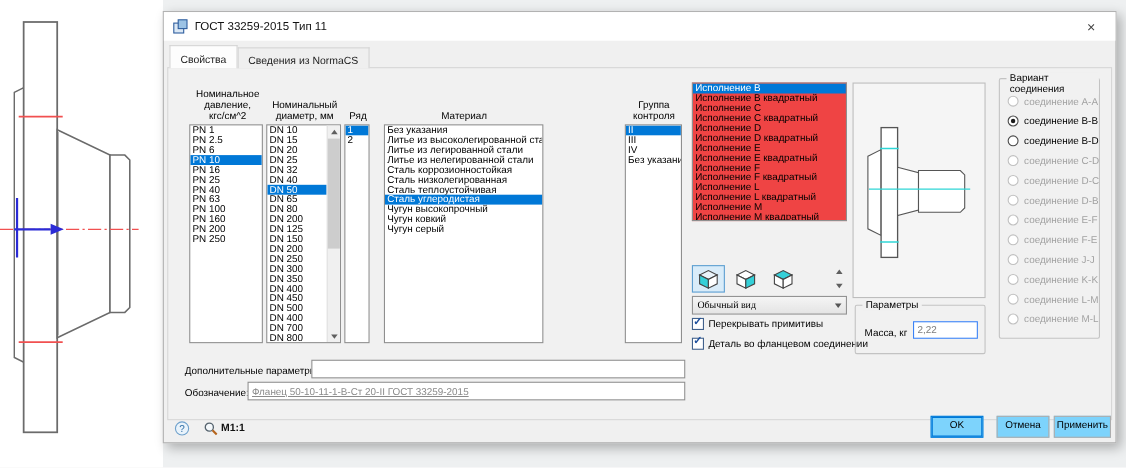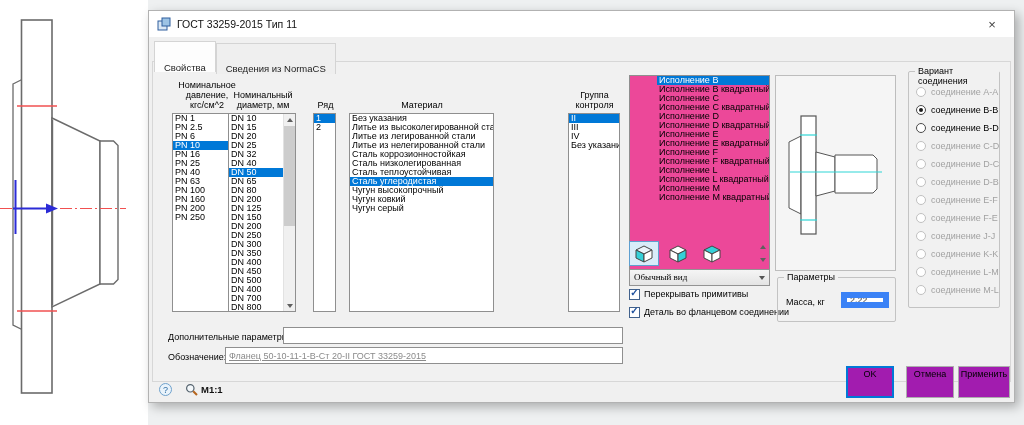--- a/index.html
+++ b/index.html
@@ -13,21 +13,21 @@
   
   .dialog { position:absolute; left:148px; top:10px; width:867px; height:393px;
             background:#f0f0f0; border:1px solid #b2b2b2; box-shadow:4px 4px 10px rgba(0,0,0,.28); }
   .titlebar { position:absolute; left:0; top:0; right:0; height:26px; background:#ffffff;
               display:flex; align-items:center; padding-left:8px; }
   .title-text { font-size:10.5px; color:#111; margin-left:6px; }
   .close-btn { position:absolute; right:0; top:0; width:44px; height:26px; display:flex;
                align-items:center; justify-content:center; font-size:13px; color:#444; cursor:default; }
 
   .tabstrip { position:absolute; left:5px; top:30px; display:flex; z-index:3; }
-  .tab { height:19px; margin-top:2px; padding:15px 9px; font-size:9.5px; line-height:19px;
+  .tab { height:19px; margin-top:2px; padding:2px 9px; font-size:9.5px; line-height:19px;
          background:#efefef; border:1px solid #d4d4d4; border-bottom:none; color:#222; }
   .tab.selected { background:#fdfdfd; height:21px; margin-top:0; line-height:21px; }
 
   .page { position:absolute; left:3px; top:50px; width:859px; height:321px;
           background:#f1f1f1; border:1px solid #d7d7d7; }
 
   
   .col { position:absolute; top:8px; }
   .col-header { height:43px; display:flex; align-items:flex-end; justify-content:center;
                 text-align:center; font-size:9px; line-height:10px; white-space:pre-line; color:#000; padding-bottom:3px; }
@@ -38,22 +38,22 @@
 
   
   .vscroll { position:absolute; right:0; top:0; bottom:0; width:12px; background:#f0f0f0; border-left:1px solid #e2e2e2; }
   .sb-btn { position:absolute; left:0; width:12px; height:11px; display:flex; align-items:center; justify-content:center; }
   .sb-up { top:0; } .sb-down { bottom:0; }
   .tri-up { width:0; height:0; border-left:3px solid transparent; border-right:3px solid transparent; border-bottom:4px solid #5f5f5f; }
   .tri-down { width:0; height:0; border-left:3px solid transparent; border-right:3px solid transparent; border-top:4px solid #5f5f5f; }
   .sb-thumb { position:absolute; left:0; top:12px; width:12px; height:100px; background:#cdcdcd; }
 
   
-  .exec-list { position:absolute; left:476px; top:13px; width:141px; height:209px;
-               background:#ec4899; border:1px solid #8f8f8f; overflow:hidden;padding-left:27px; }
+  .exec-list { position:absolute; left:476px; top:13px; width:141px; height:126px;
+               background:#ef4444; border:1px solid #8f8f8f; overflow:hidden; }
   .cube-row { position:absolute; left:476px; top:179px; width:141px; height:25px; }
   .cube-btn { position:absolute; top:0; width:30px; height:25px; background:transparent;
               border:1px solid transparent; display:flex; align-items:center; justify-content:center; }
   .cube-btn.selected { background:#d9ecf9; border:1px solid #5e9fd0; }
   .spin { position:absolute; right:0; width:14px; height:12px; display:flex; align-items:center; justify-content:center; }
   .combo { position:absolute; left:476px; top:207px; width:141px; height:17px;
            background:linear-gradient(#f5f5f5,#e4e4e4); border:1px solid #939393;
            font-size:9px; line-height:15px; padding:0 4px; color:#000;font-family:Liberation Serif, serif; }
   .combo .chev { position:absolute; right:4px; top:6px; width:0; height:0;
                  border-left:3.5px solid transparent; border-right:3.5px solid transparent; border-top:4.5px solid #555; }
@@ -66,22 +66,22 @@
   .cbrow.checked .mark { display:block; }
   .cbl { font-size:9px; color:#000; }
 
   
   .preview { position:absolute; left:622px; top:13px; width:121px; height:196px;
              background:#f5f5f5; border:1px solid #bdbdbd; }
   .grp { position:absolute; border:1px solid #c3c3c3; border-radius:2px; }
   .grp-label { position:absolute; top:-6px; left:6px; background:#f1f1f1; padding:0 3px; font-size:9px; color:#000; }
   .grp-params { left:624px; top:215px; width:119px; height:45px; }
   .mass-label { position:absolute; left:8px; top:19px; font-size:9px; color:#000; }
-  .mass-input { position:absolute; right:6px; top:14px; width:48px; height:16px; border:6px solid #3b82f6;
-                background:#fff; font-size:9px; color:#7d7d7d; padding:0 3px; font-family:"Liberation Sans",sans-serif;font-weight:bold; }
+  .mass-input { position:absolute; right:6px; top:14px; width:59px; height:16px; border:1px solid #3b82f6;
+                background:#fff; font-size:9px; color:#7d7d7d; padding:0 3px; font-family:"Liberation Sans",sans-serif; }
 
   .grp-conn { left:755px; top:9px; width:92px; height:237px; }
   .radios { position:absolute; left:7px; top:11px; }
   .radiorow { height:18px; display:flex; align-items:center; gap:5px; }
   .rdo { width:10px; height:10px; border:1px solid #4a4a4a; border-radius:50%; background:#fff; position:relative; flex:0 0 auto; }
   .radiorow.disabled .rdo { border-color:#c0c0c0; }
   .radiorow.selected .rdo::after { content:""; position:absolute; left:2px; top:2px; width:4px; height:4px;
                                    border-radius:50%; background:#1a1a1a; }
   .rlabel { font-size:9px; color:#000; white-space:nowrap; }
   .radiorow.disabled .rlabel { color:#a2a2a2; }
@@ -91,21 +91,21 @@
   .fld-input { position:absolute; height:17px; border:1px solid #8f8f8f; background:#fff;
                font-size:9px; padding:0 3px; color:#000; font-family:"Liberation Sans",sans-serif; }
   .fld-input.grayed { color:#8a8a8a;text-decoration:underline; }
 
   
   .help-icon { position:absolute; left:10px; bottom:6px; width:13px; height:13px; border-radius:50%;
                background:#e9f3fb; border:1px solid #6fa1cc; color:#2e6da4; font-size:9px;
                display:flex; align-items:center; justify-content:center; }
   .scale-wrap { position:absolute; left:36px; bottom:6px; display:flex; align-items:center; gap:3px; }
   .scale-text { font-size:9.5px; font-weight:bold; color:#111; }
-  .btn { position:absolute; bottom:4px; height:32px; background:#a21caf; border:1px solid #adadad;
+  .btn { position:absolute; bottom:4px; height:20px; background:#7dd3fc; border:1px solid #adadad;
          font-size:9px; text-align:center; line-height:14px; color:#000; font-family:"Liberation Sans",sans-serif; }
   .btn.ok { left:697px; width:48px; border-color:#0078d7; box-shadow:0 0 0 1px #0078d7 inset; }
   .btn.cancel { left:757px; width:48px; }
   .btn.apply { left:809px; width:52px; }
 </style>
 </head>
 <body>
 
 <div class="backdrop"></div>
 
@@ -157,21 +157,21 @@
           <div class="li">PN 25</div>
           <div class="li">PN 40</div>
           <div class="li">PN 63</div>
           <div class="li">PN 100</div>
           <div class="li">PN 160</div>
           <div class="li">PN 200</div>
           <div class="li">PN 250</div>
         </div>
     </div>
 
-    <div class="col" style="left:75px; width:70px;">
+    <div class="col" style="left:89px; width:70px;">
       <div class="col-header">Номинальный
 диаметр, мм</div>
       <div class="listbox diam" style="width:68px;">
 
         <div class="vscroll">
           <div class="sb-btn sb-up">
               <span class="tri-up"></span>
             </div>
           <div class="sb-thumb"></div>
           <div class="sb-btn sb-down">

